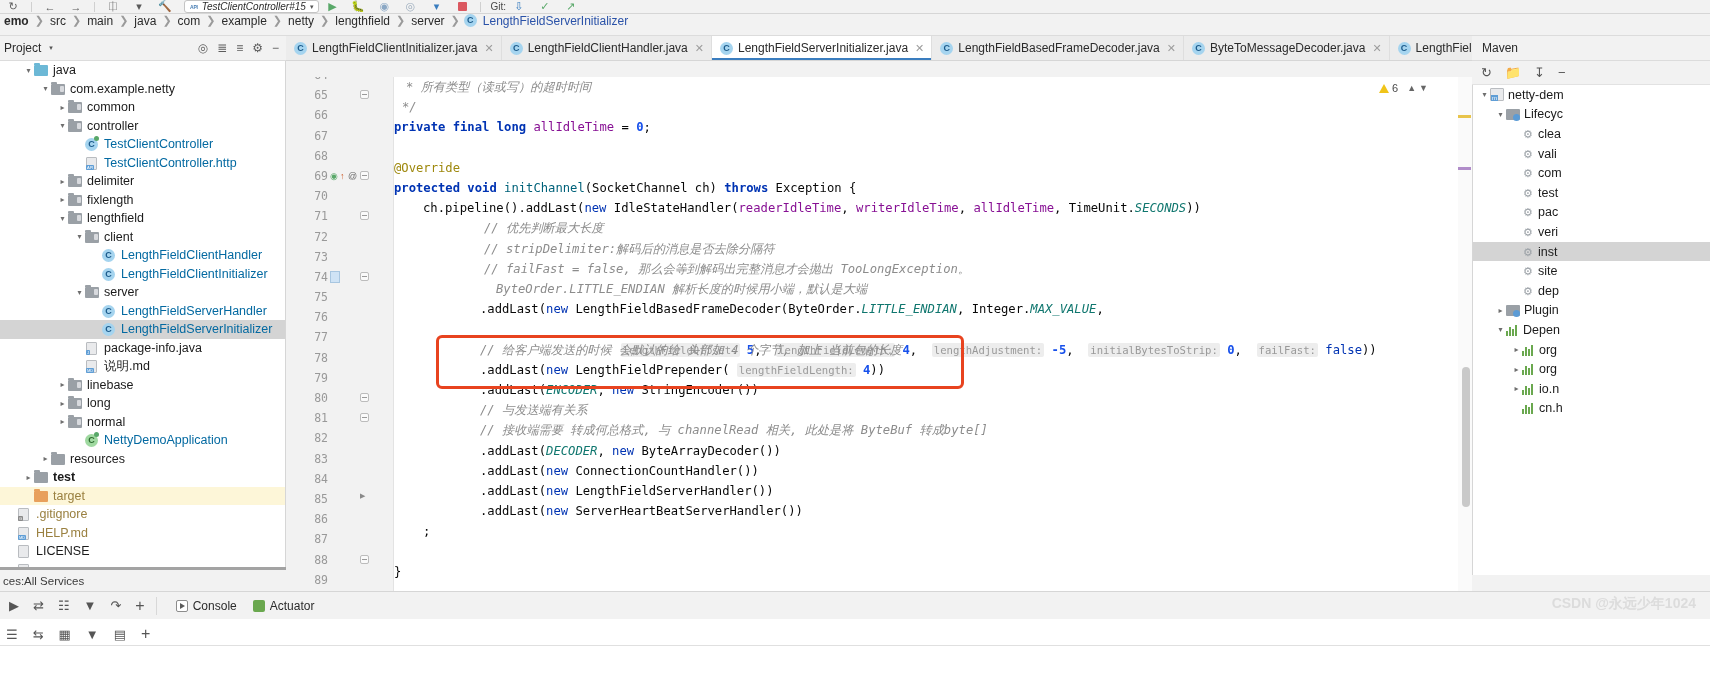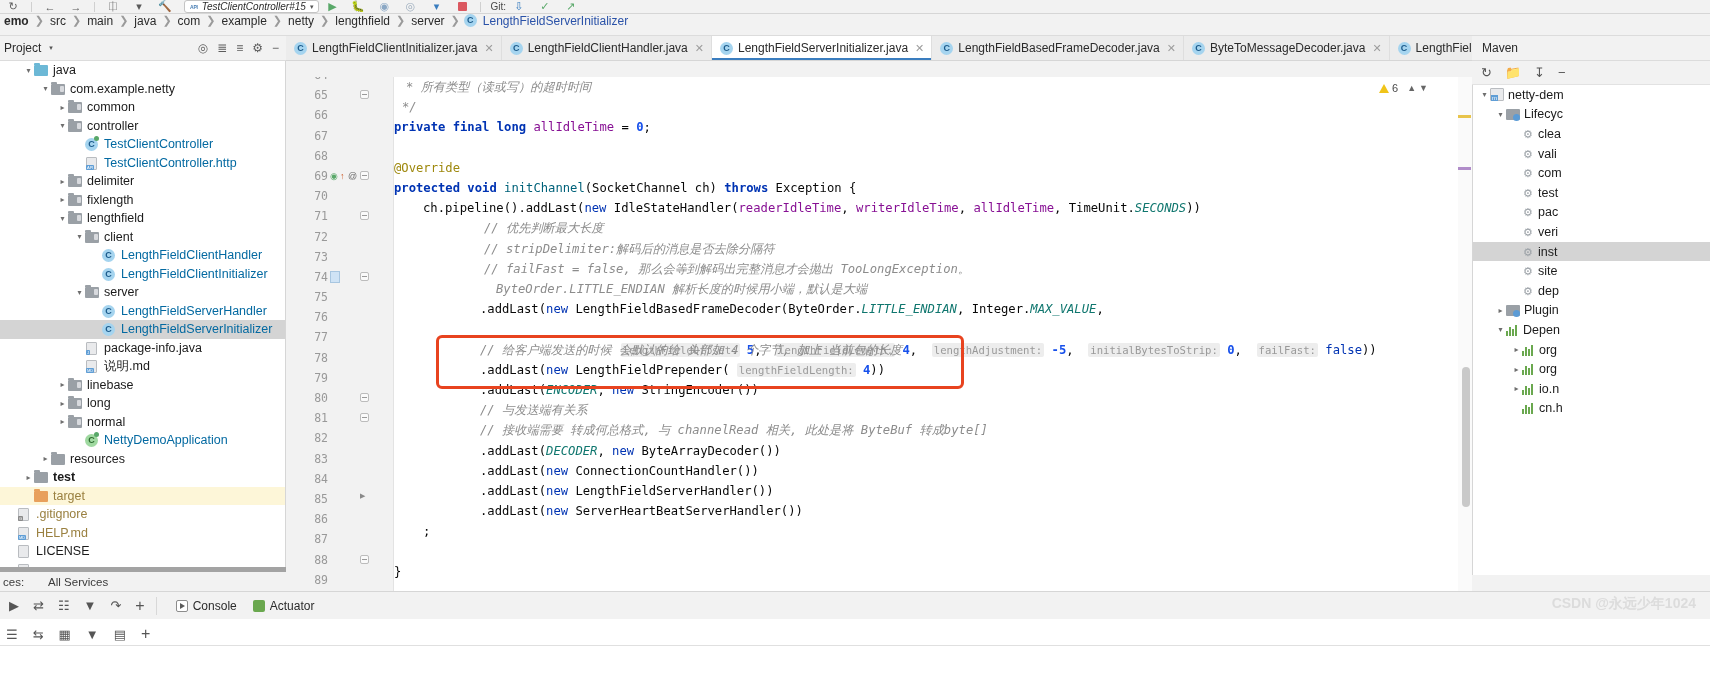--- a/index.html
+++ b/index.html
@@ -152,22 +152,22 @@
   .mrow.sel{background:#d4d4d4;}
   .gear{width:12px;height:12px;position:relative;margin-right:4px;flex:0 0 12px;color:#9aa0a6;font-size:11px;line-height:12px;text-align:center;}
   .mbar{width:13px;height:12px;margin-right:4px;flex:0 0 13px;display:flex;align-items:flex-end;gap:1px;}
   .mbar i{display:block;width:2px;background:#6aa84f;}
   .mfold{width:14px;height:11px;background:#9aa0a6;border-radius:1px;position:relative;margin-right:4px;flex:0 0 14px;}
   .mfold:after{content:"";position:absolute;right:0px;bottom:-1px;width:7px;height:7px;border-radius:50%;background:#5b9bd5;}
   .mproj{width:14px;height:13px;background:#e9eaec;border:1px solid #b9bcc0;border-radius:1px;position:relative;margin-right:4px;flex:0 0 14px;}
   .mproj:after{content:"m";position:absolute;left:0;bottom:-1px;font-size:6px;background:#5f9ed6;color:#fff;padding:0 1px;line-height:6px;}
 
   
-  .services-bar{position:absolute;left:0;top:567px;width:286px;height:24px;background:#f2f2f2;border-top:5px solid #a3a3a3;
-                display:flex;align-items:center;gap:24px;padding-left:3px;font-size:11.5px;color:#3b3b3b;}
+  .services-bar{position:absolute;left:0;top:567px;width:286px;height:24px;background:#f2f2f2;border-top:3px solid #a3a3a3;
+                display:flex;align-items:center;gap:0;padding-left:3px;font-size:11.5px;color:#3b3b3b;}
   .bottom-strip{position:absolute;left:0;top:591px;width:1710px;height:28px;background:#f2f2f2;border-top:1px solid #d6d6d6;
                 display:flex;align-items:center;}
   .bs-icons{display:flex;align-items:center;gap:14px;padding-left:9px;color:#555;font-size:13px;}
   .bs-sep{width:1px;height:18px;background:#d8d8d8;margin:0 11px;}
   .runtab{display:flex;align-items:center;gap:5px;font-size:12px;color:#2b2b2b;padding:0 8px;}
   .play-sq{width:12px;height:12px;border:1px solid #8c8c8c;border-radius:2px;position:relative;background:#fff;}
   .play-sq:after{content:"";position:absolute;left:3px;top:2px;border-left:5px solid #5a5a5a;border-top:3px solid transparent;border-bottom:3px solid transparent;}
   .act-ico{width:12px;height:12px;border-radius:2px;background:#6aa84f;}
   .watermark{position:absolute;right:14px;top:595px;font-size:14px;color:#dcdcdc;font-weight:bold;}
   .bottom-last{position:absolute;left:0;top:619px;width:1710px;height:55px;background:#ffffff;}

